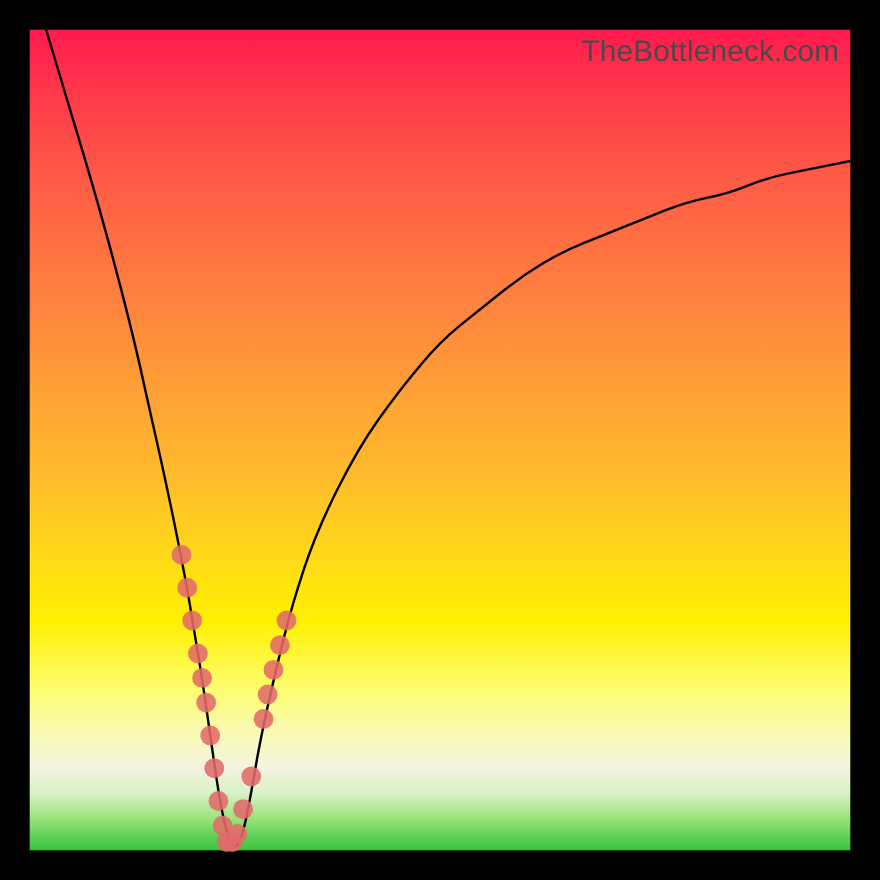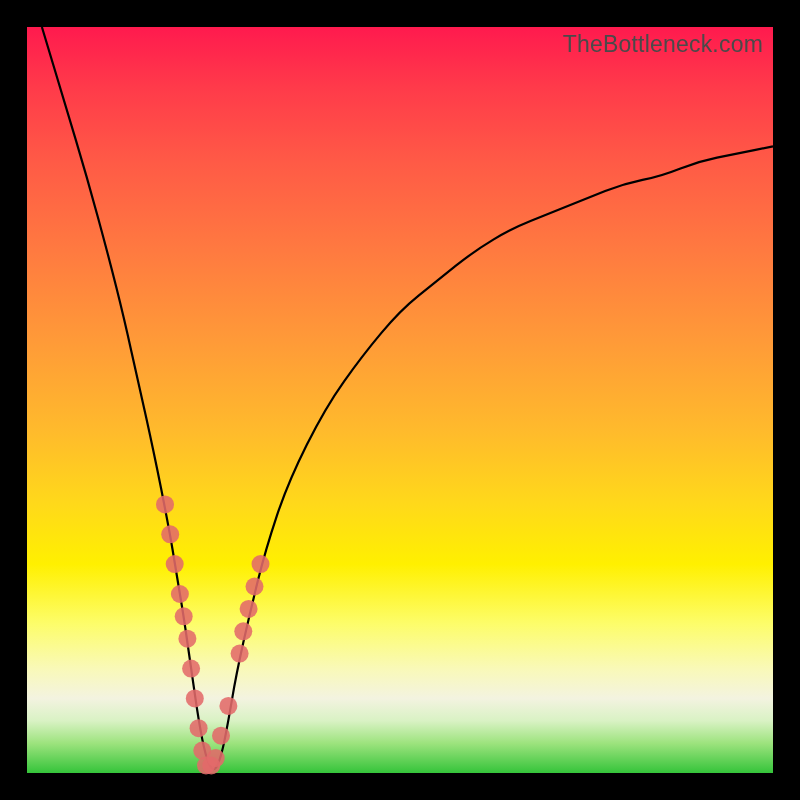--- a/index.html
+++ b/index.html
@@ -42,21 +42,21 @@
       #d9f2c4 93%,
       #9de37e 96%,
       #35c43a 100%
     );
   }
   .watermark {
     position: absolute;
     top: 4px;
     right: 10px;
     color: #4a4a4a;
-    font-size: 23px;
+    font-size: 27px;
     font-weight: 400;
     letter-spacing: 0.2px;
     user-select: none;
   }
   svg.overlay {
     position: absolute;
     left: 0;
     top: 0;
     width: 746px;
     height: 746px;

